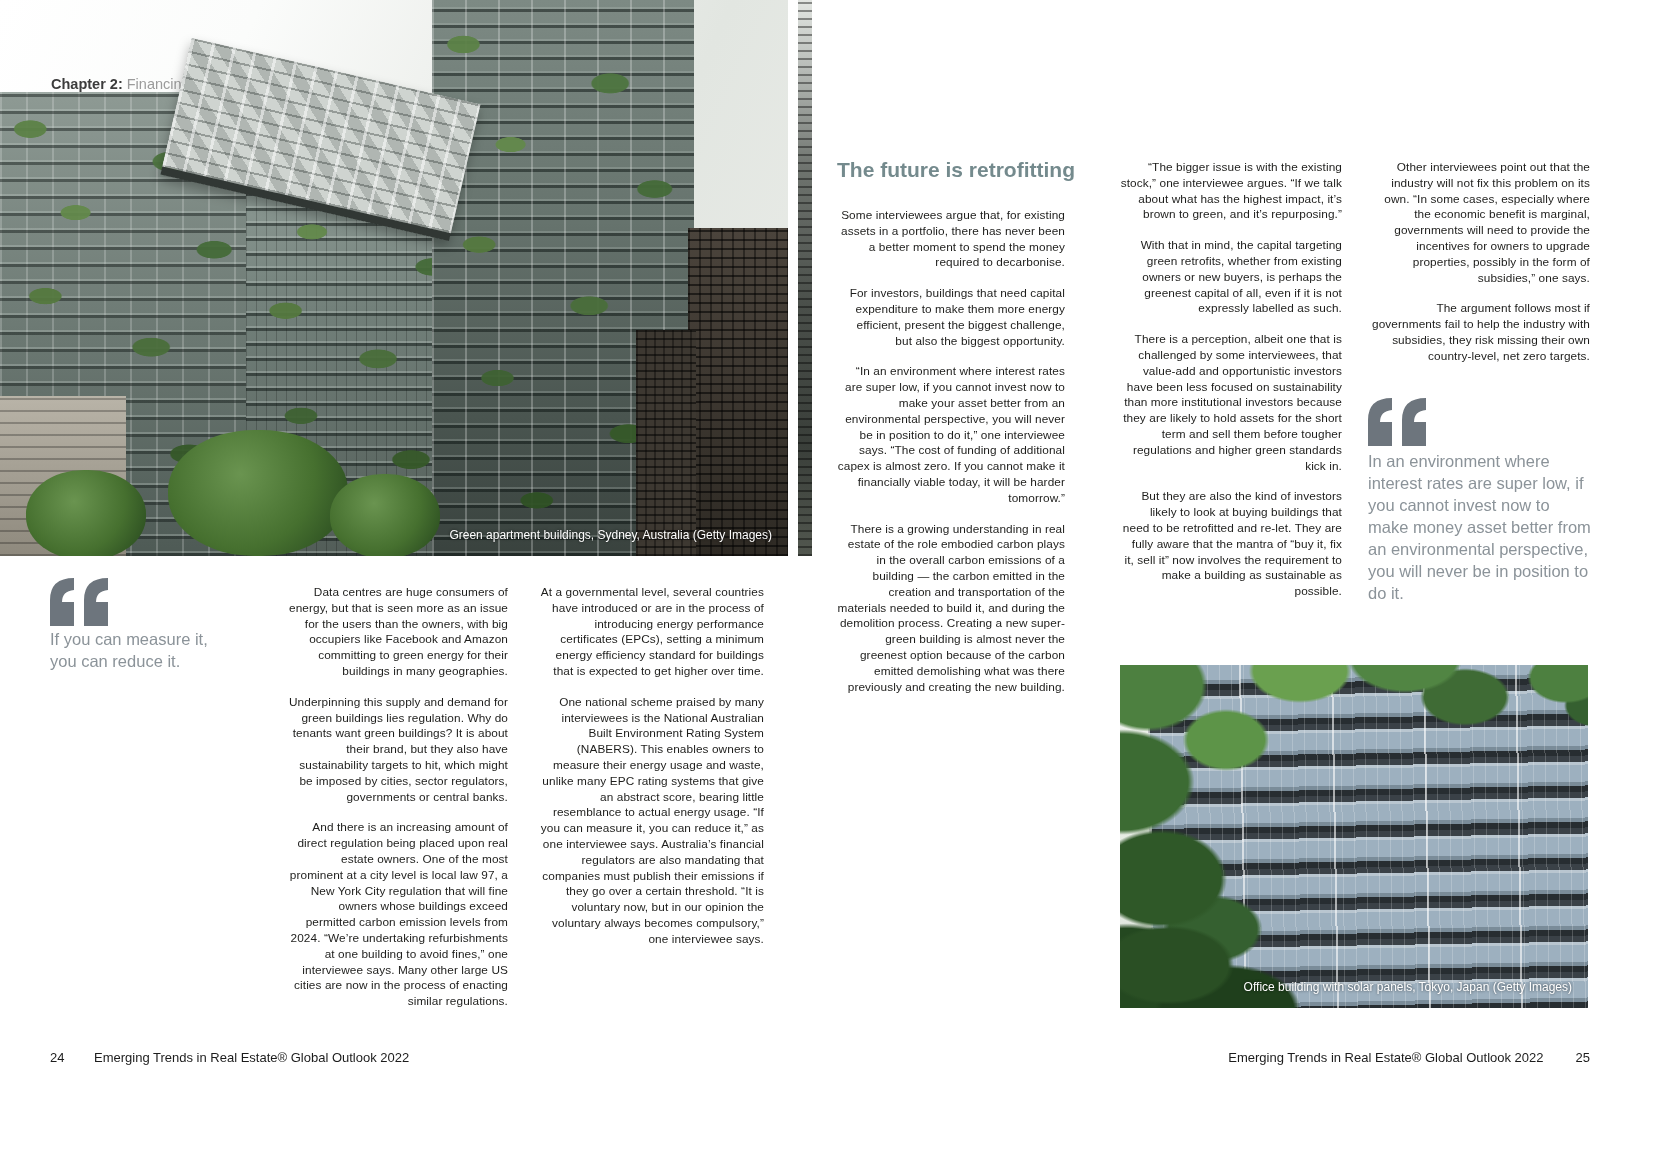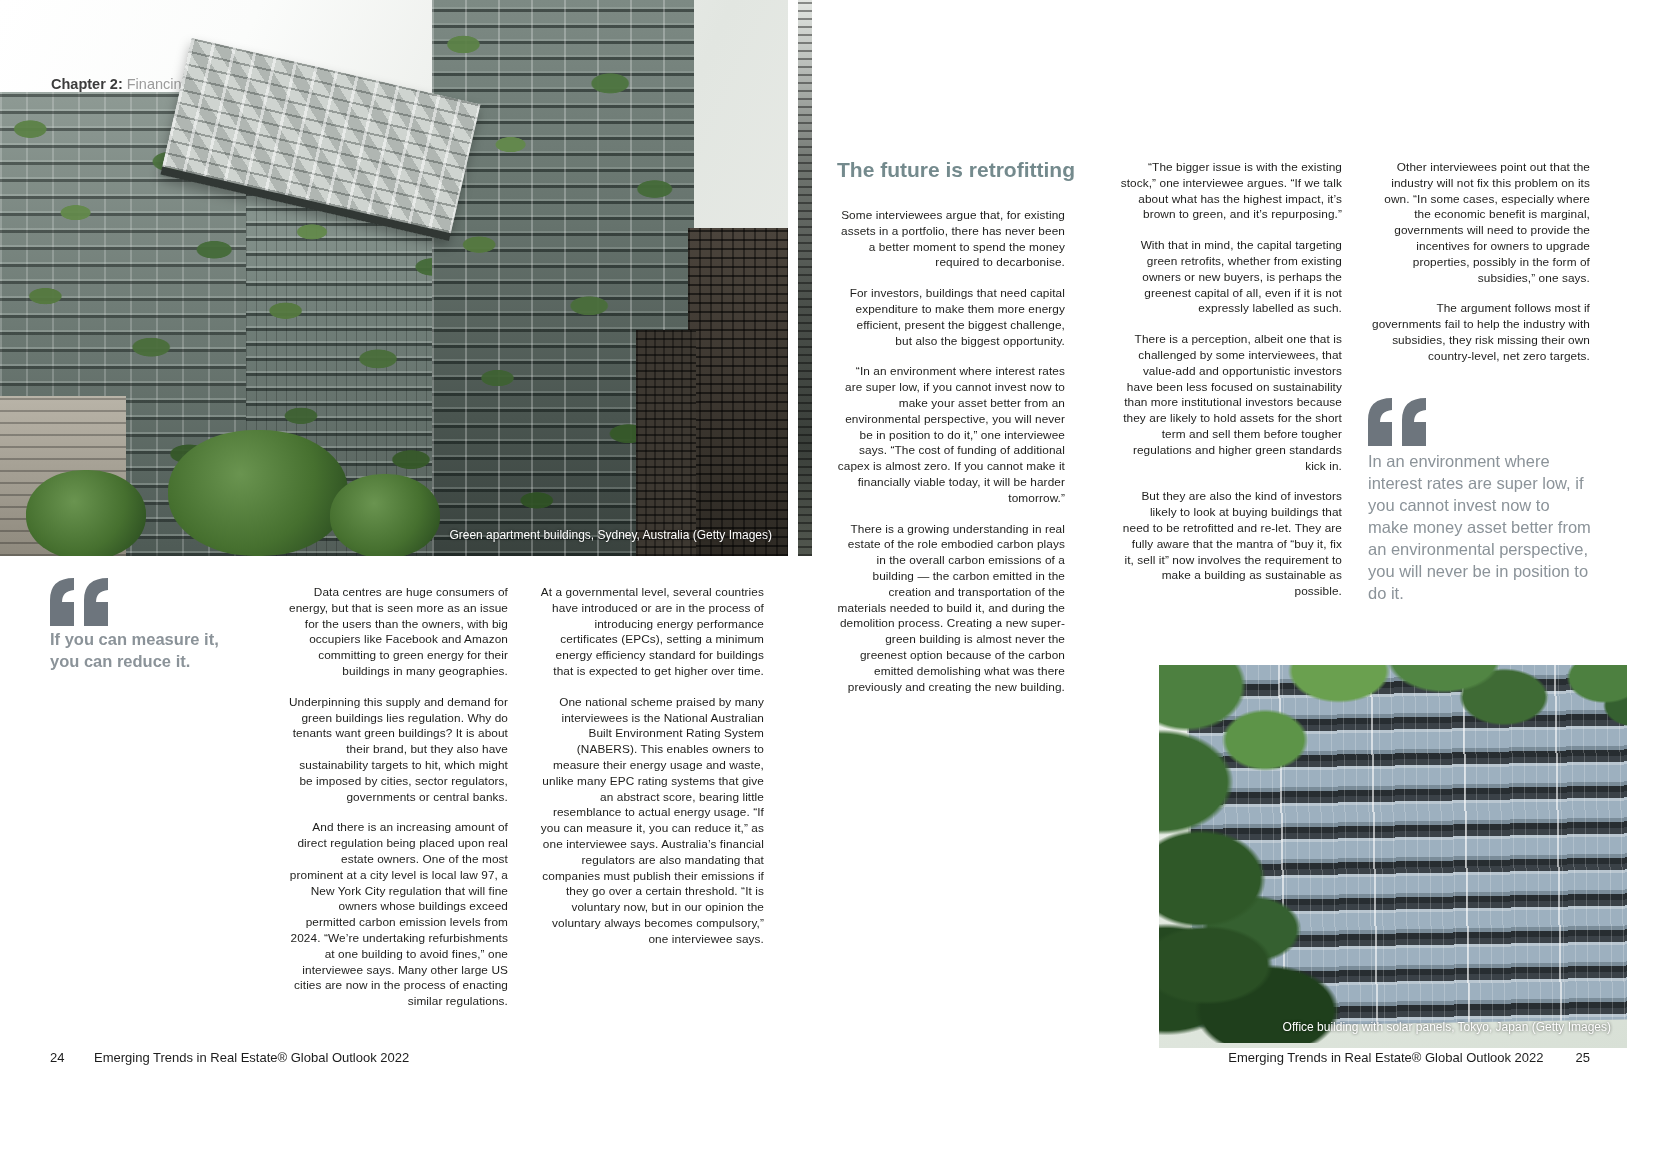--- a/index.html
+++ b/index.html
@@ -82,30 +82,30 @@
 
   
   .col p{margin:0 0 15px 0;font-size:11.8px;line-height:15.8px;color:#1d1d1b;letter-spacing:.1px;}
   .col{text-align:right;}
   #lcol1{left:286px;top:585px;width:222px;}
   #lcol2{left:540px;top:585px;width:224px;}
   #rcol1{left:837px;top:208px;width:228px;}
   #rcol2{left:1120px;top:160px;width:222px;}
   #rcol3{left:1368px;top:160px;width:222px;}
   .lq-icon{left:50px;top:578px;}
-  .lq-text{left:50px;top:628px;width:235px;font-weight:bold;}
+  .lq-text{left:50px;top:628px;width:235px;}
   .rq-icon{left:1368px;top:398px;}
   .rq-text{left:1368px;top:450px;width:226px;}
 
   
   .section-heading{left:837px;top:158px;font-size:21px;font-weight:bold;color:#748a8d;width:300px;}
 
   
-  .photo-right{left:1120px;top:665px;width:468px;height:383px;overflow:hidden;
-    background:linear-gradient(160deg,#f2f5f0 0%,#e4eae2 40%,#d8e0d6 100%);margin-left:39px;}
+  .photo-right{left:1120px;top:665px;width:468px;height:343px;overflow:hidden;
+    background:linear-gradient(160deg,#f2f5f0 0%,#e4eae2 40%,#d8e0d6 100%);}
   .rp-facade{position:absolute;left:30px;top:-8px;width:470px;height:366px;transform:rotate(-1deg);
     background:
       repeating-linear-gradient(90deg, rgba(255,255,255,.6) 0 2px, transparent 2px 92px),
       repeating-linear-gradient(90deg, rgba(255,255,255,.2) 0 1px, transparent 1px 12px),
       repeating-linear-gradient(180deg,#b9c6d0 0 3px,#9db0bf 3px 20px,#7a8c99 20px 24px,#272d31 24px 30px,#3a4147 30px 36px);}
   .rp-foliage-left{position:absolute;left:-50px;top:-30px;width:260px;height:420px;
     background-image:
       radial-gradient(90px 70px at 30% 12%, #4d8040 0 60%, transparent 66%),
       radial-gradient(110px 80px at 20% 35%, #3c6b33 0 60%, transparent 66%),
       radial-gradient(100px 75px at 35% 58%, #2f5828 0 60%, transparent 66%),

